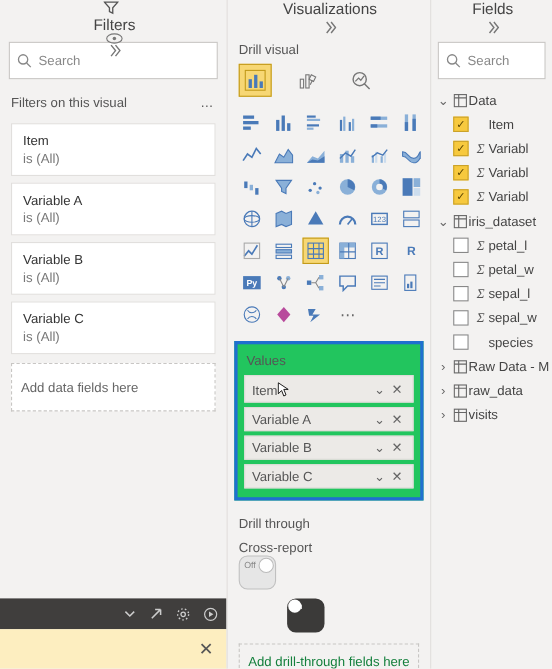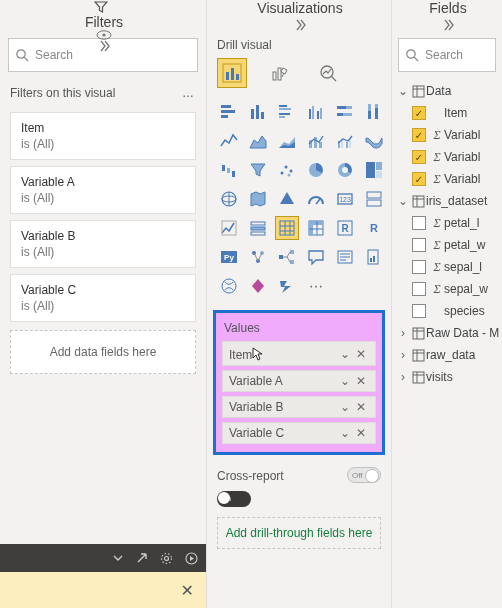--- a/index.html
+++ b/index.html
@@ -57,21 +57,20 @@
     border: 1px solid #e1dfdd;
     padding: 8px 10px;
   }
   .filter-card .fname { font-size: 12px; color: #333; }
   .filter-card .fstat { font-size: 12px; color: #777; margin-top: 2px; }
   .add-fields-box {
     margin: 8px 10px;
     border: 1px dashed #c8c6c4;
     background: #fff;
     padding: 14px 8px;
-    text-align: center;
     color: #666;
   }
   .dark-bar {
     position: absolute;
     left: 0; right: 0; bottom: 36px;
     height: 28px;
     background: #403e3d;
     display: flex; align-items: center;
     justify-content: flex-end;
     padding-right: 8px;
@@ -108,21 +107,21 @@
     width: 24px; height: 24px;
     display: flex; align-items: center; justify-content: center;
     cursor: pointer;
     color: #3a6aa8;
   }
   .viz-chip.sel { background: #f7d774; border: 1px solid #c29a1a; }
 
   .values-block {
     margin: 6px 6px;
     border: 3px solid #1f6fd0;
-    background: #f0abfc;
+    background: #22c55e;
     padding: 4px 6px 4px;
   }
   .values-label {
     font-size: 12px; color: #555;
     padding: 4px 2px 6px;
   }
   .value-row {
     display: flex; align-items: center;
     background: #eceae7;
     border: 1px solid #dedbd8;
@@ -130,31 +129,31 @@
     padding: 3px 6px;
     font-size: 12px;
     color: #555;
   }
   .value-row .vname { flex: 1; }
   .value-row .vbtn { width: 16px; text-align: center; cursor: pointer; color: #666; }
   .cursor-glyph { position: relative; top: 2px; display: inline-block; }
 
   .drill-section { padding: 2px 10px 0; }
   .drill-title { font-size: 12px; color: #555; padding: 6px 0 4px; }
-  .toggle-row { display: flex; align-items: flex-end; font-size: 12px; color: #555; padding: 4px 0; }
+  .toggle-row { display: flex; align-items: flex-start; font-size: 12px; color: #555; padding: 4px 0; flex-direction: column; }
   .toggle-row .tlab { flex: 1; }
   .toggle {
-    width: 34px; height: 16px; border-radius: 8px;
+    width: 34px; height: 31px; border-radius: 8px;
     position: relative; display: inline-block;
     font-size: 8px; line-height: 16px;
     cursor: pointer;
   }
   .toggle.off { background: #e6e6e6; border: 1px solid #c0c0c0; color: #888; text-align: left; padding-left: 4px; }
   .toggle.off::after { content: ""; position: absolute; right: 1px; top: 1px; width: 12px; height: 12px; border-radius: 50%; background: #fff; border: 1px solid #bbb; }
-  .toggle.on { background: #3b3a39; color: #fff; text-align: right; padding-right: 20px; }
+  .toggle.on { background: #3b3a39; color: #fff; text-align: right; padding-right: 20px; margin-left: 44px; }
   .toggle.on::after { content: ""; position: absolute; left: 1px; top: 1px; width: 12px; height: 12px; border-radius: 50%; background: #fff; }
   .add-drill {
     margin: 6px 0 8px;
     border: 1px dashed #c8c6c4;
     padding: 8px 6px;
     text-align: center;
     color: #15803d;
     font-size: 12px;
   }
   .visuals-scroll { height: 100%; overflow: hidden; display: flex; flex-direction: column;}
@@ -596,20 +595,21 @@
         <span class="vbtn">✕</span>
       </div>
       <div class="value-row">
         <span class="vname">Variable C</span>
         <span class="vbtn">⌄</span>
         <span class="vbtn">✕</span>
       </div>
     </div>
 
     <div class="drill-section">
+      <div class="drill-title">Drill through</div>
       <div class="toggle-row">
         <span class="tlab">Cross-report</span>
         <span class="toggle off">Off</span>
       </div>
       <div class="toggle-row">
         <span class="toggle on">On</span>
       </div>
       <div class="add-drill">
         <span>Add drill-through fields here</span>
       </div>

